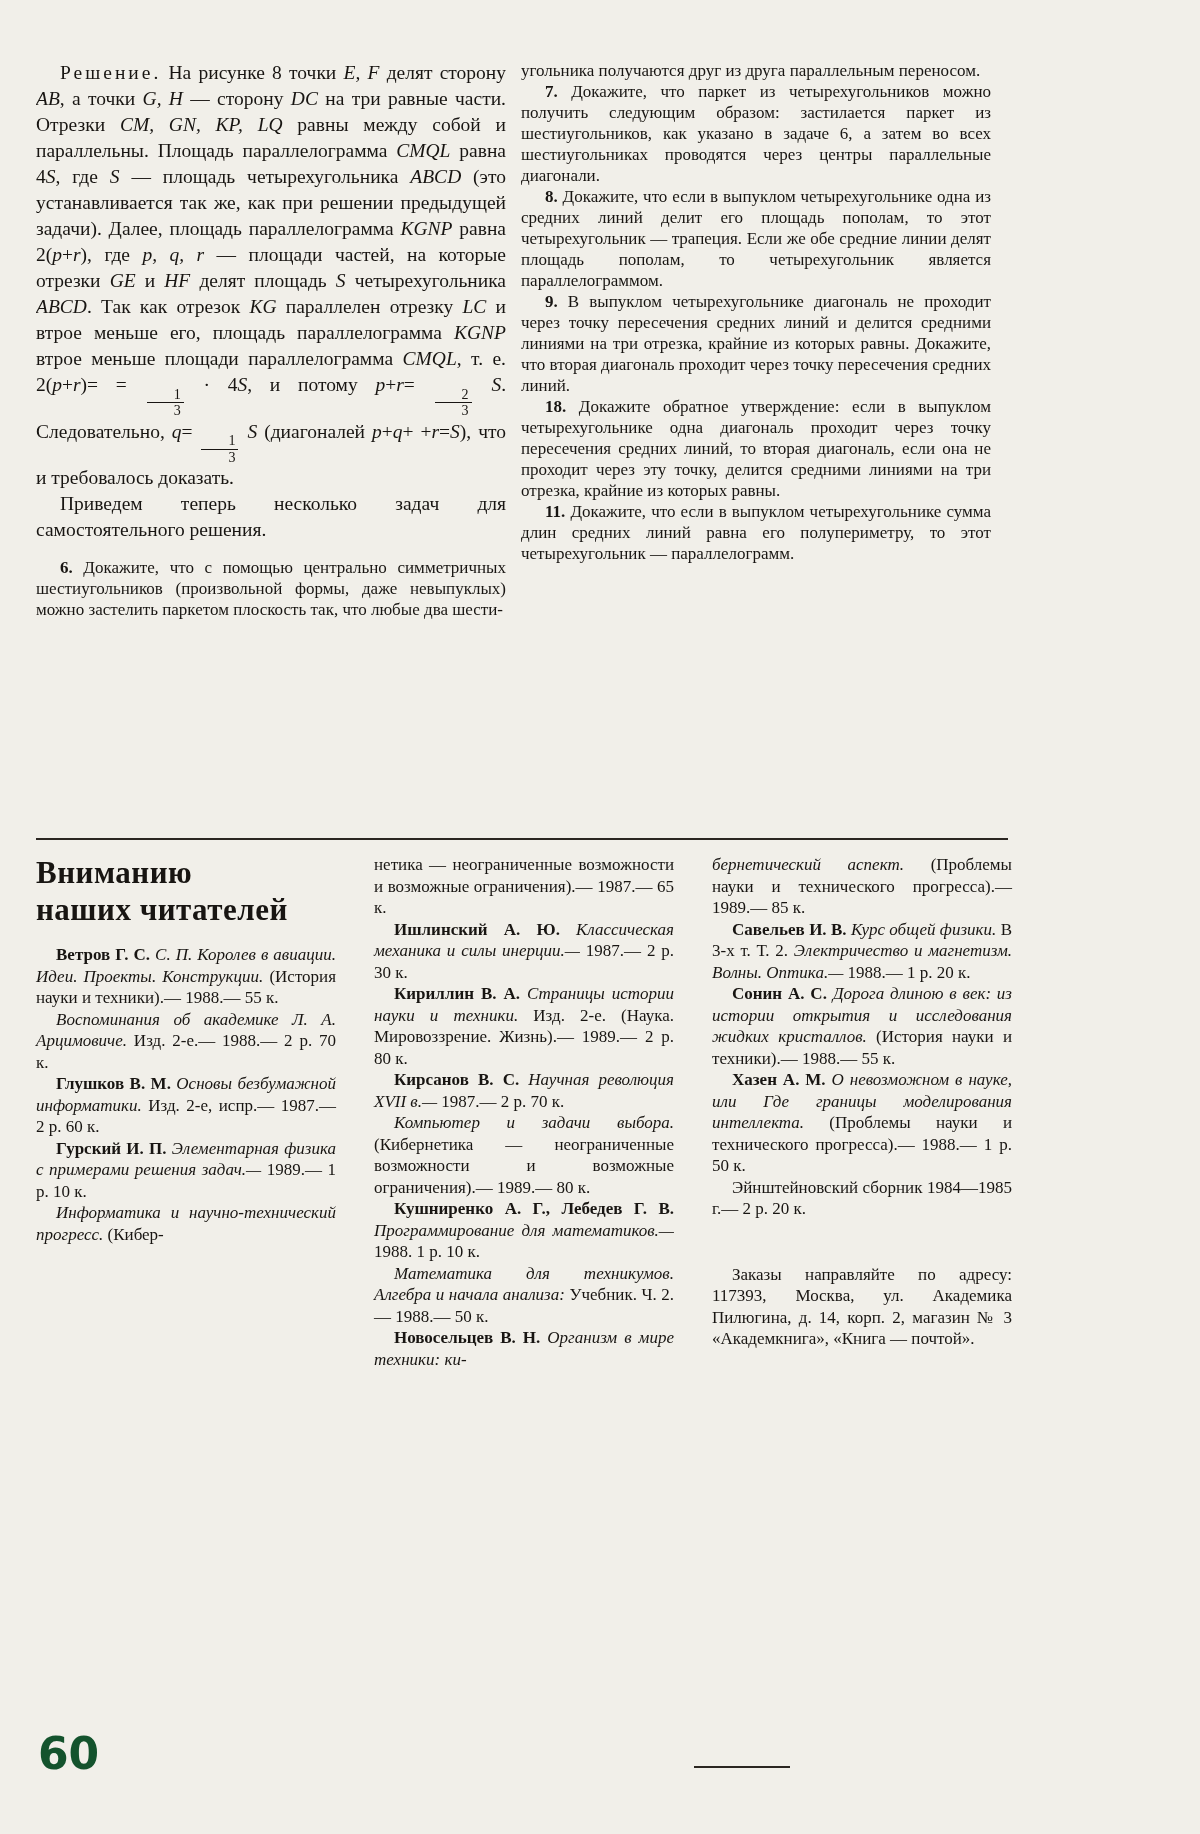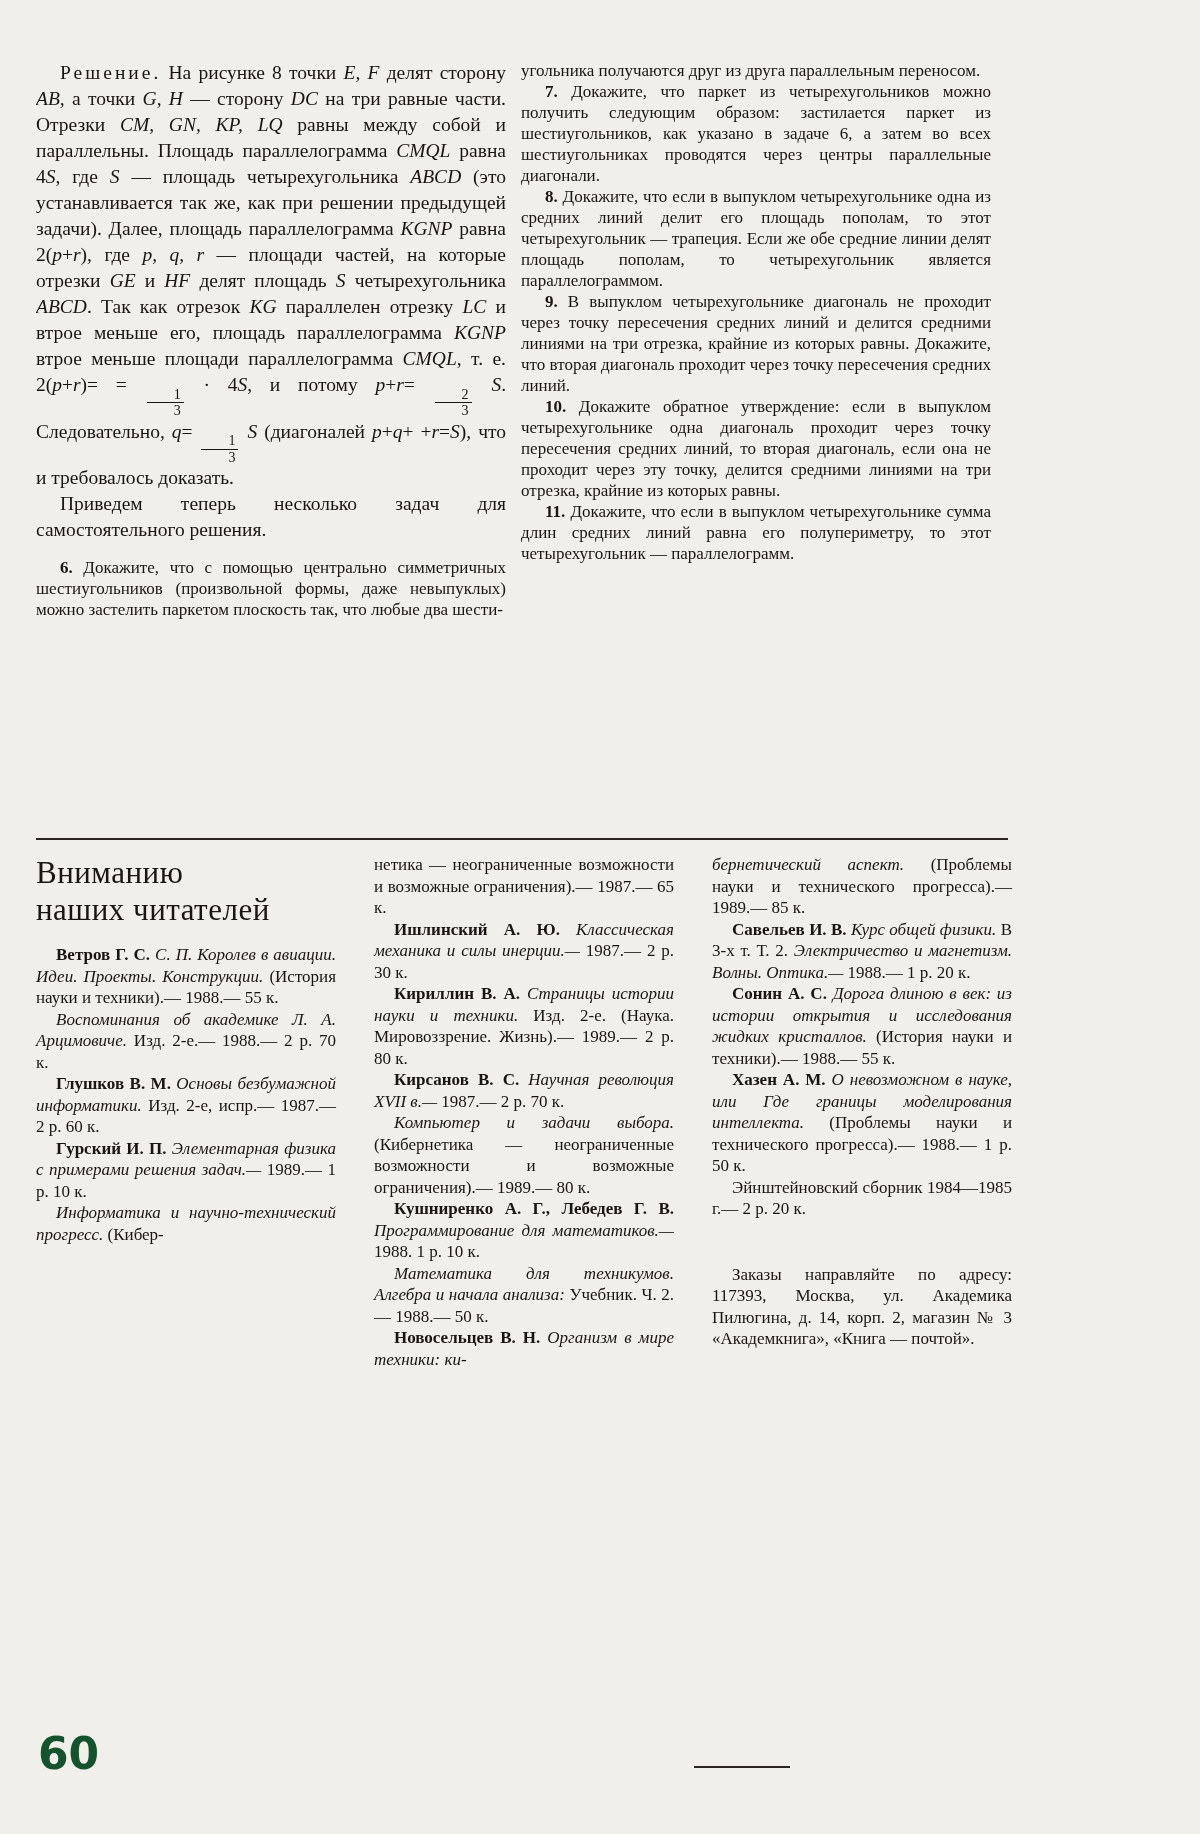--- a/index.html
+++ b/index.html
@@ -32,21 +32,21 @@
   .rule{
     position:absolute; left:36px; top:838px; width:972px; height:2px;
     background:#2b2621;
   }
   .bottom-section{
     position:absolute; left:36px; top:854px; width:976px;
     display:flex; gap:38px;
   }
   .bcol{ width:300px; }
   .rhead{
-    font-size:31px; line-height:37px; font-weight:normal;
+    font-size:31px; line-height:37px; font-weight:bold;
     letter-spacing:0.5px; margin-bottom:16px;
   }
   .rhead .hl{ display:block; }
   .book{ font-size:17px; line-height:21.5px; }
   .bind{ text-indent:20px; }
   .gap-top{ margin-top:44px; }
   .folio{
     position:absolute; left:38px; top:1728px;
     font-family:"DejaVu Sans", sans-serif;
     font-weight:bold; font-size:44px; color:#14532d;
@@ -72,21 +72,21 @@
           <span class="den">3</span>
         </span><span> </span><span class="it">S</span><span> (диагоналей </span><span class="it">p</span><span>+</span><span class="it">q</span><span>+ +</span><span class="it">r</span><span>=</span><span class="it">S</span><span>), что и требовалось доказать.</span></p>
     <p class="sol ind"><span>Приведем теперь несколько задач для самостоятельного решения.</span></p>
     <p class="prob ind p6"><span class="bd">6.</span><span> Докажите, что с помощью центрально симметричных шестиугольников (произвольной формы, даже невыпуклых) можно застелить паркетом плоскость так, что любые два шести-</span></p>
   </div>
   <div class="colR">
     <p class="prob"><span>угольника получаются друг из друга параллельным переносом.</span></p>
     <p class="prob ind"><span class="bd">7.</span><span> Докажите, что паркет из четырехугольников можно получить следующим образом: застилается паркет из шестиугольников, как указано в задаче 6, а затем во всех шестиугольниках проводятся через центры параллельные диагонали.</span></p>
     <p class="prob ind"><span class="bd">8.</span><span> Докажите, что если в выпуклом четырехугольнике одна из средних линий делит его площадь пополам, то этот четырехугольник — трапеция. Если же обе средние линии делят площадь пополам, то четырехугольник является параллелограммом.</span></p>
     <p class="prob ind"><span class="bd">9.</span><span> В выпуклом четырехугольнике диагональ не проходит через точку пересечения средних линий и делится средними линиями на три отрезка, крайние из которых равны. Докажите, что вторая диагональ проходит через точку пересечения средних линий.</span></p>
-    <p class="prob ind"><span class="bd">10.</span><span> Докажите обратное утверждение: если в выпуклом четырехугольнике одна диагональ проходит через точку пересечения средних линий, то вторая диагональ, если она не проходит через эту точку, делится средними линиями на три отрезка, крайние из которых равны.</span></p>
+    <p class="prob ind"><span class="bd">18.</span><span> Докажите обратное утверждение: если в выпуклом четырехугольнике одна диагональ проходит через точку пересечения средних линий, то вторая диагональ, если она не проходит через эту точку, делится средними линиями на три отрезка, крайние из которых равны.</span></p>
     <p class="prob ind"><span class="bd">11.</span><span> Докажите, что если в выпуклом четырехугольнике сумма длин средних линий равна его полупериметру, то этот четырехугольник — параллелограмм.</span></p>
   </div>
 </div>
 
 <div class="rule"></div>
 
 <div class="bottom-section">
   <div class="bcol">
     <h2 class="rhead">
       <span class="hl">Вниманию</span>

